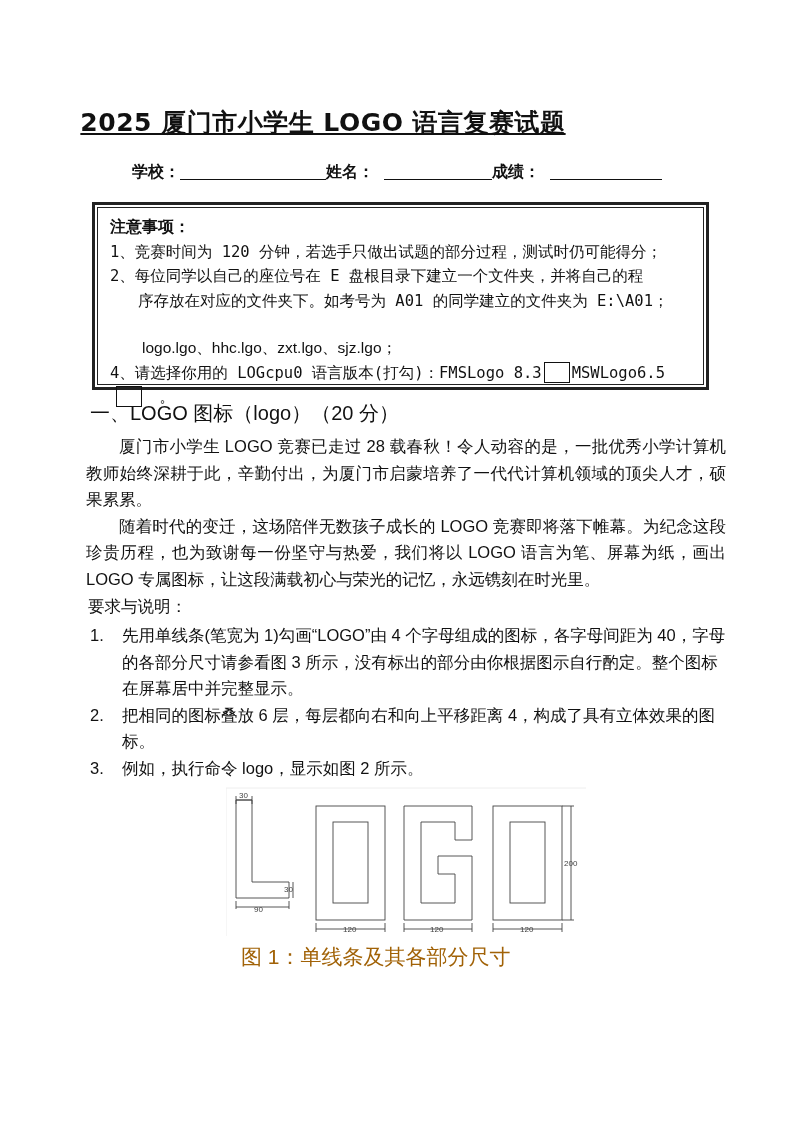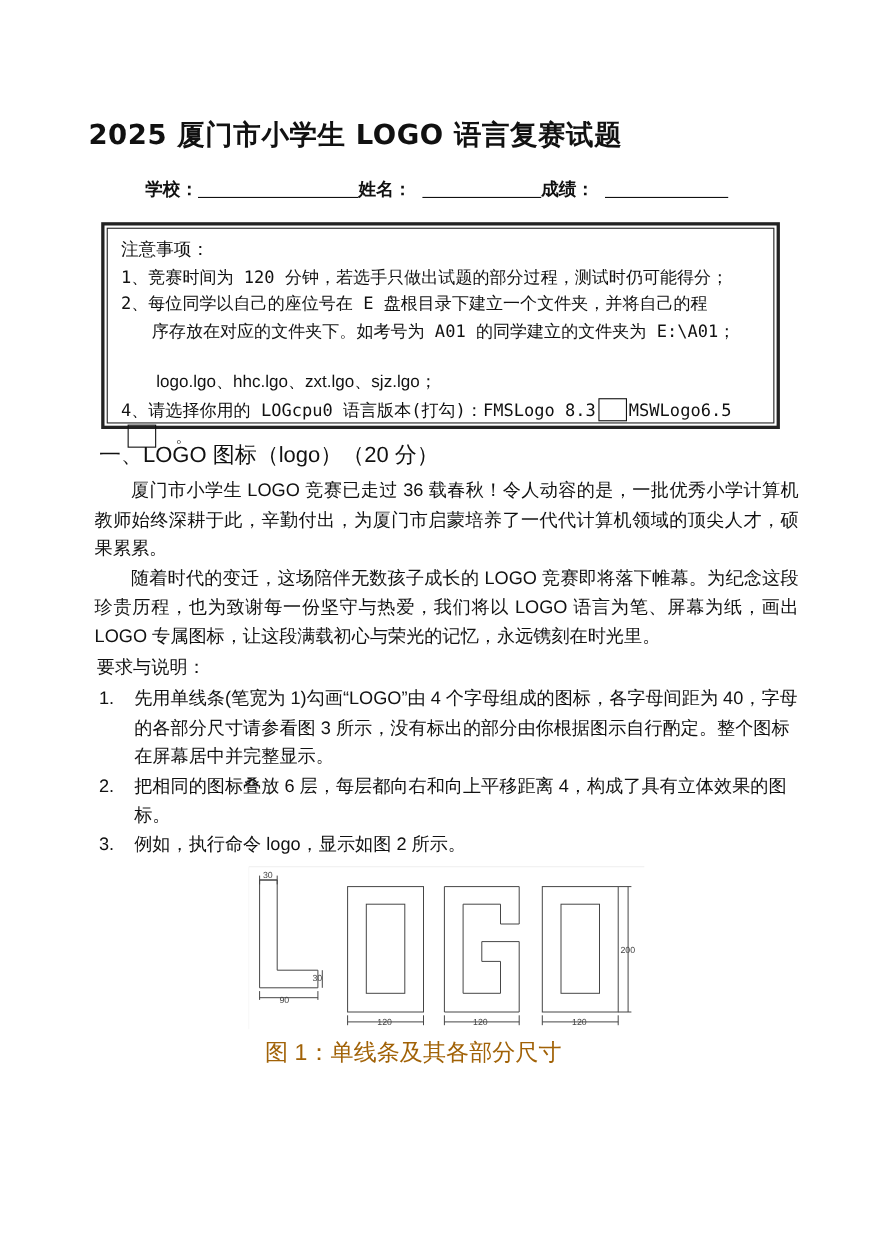--- a/index.html
+++ b/index.html
@@ -1,36 +1,36 @@
 <!DOCTYPE html>
 <html><head>
 <meta charset="utf-8">
 <style>
   * { box-sizing: border-box; margin: 0; padding: 0; }
   html, body { width: 810px; height: 1122px; background: #ffffff; }
   body { position: relative; font-family: "DejaVu Sans", "Liberation Sans", sans-serif; color: #111; overflow: hidden; }
 
   .title {
     position: absolute; left: 0; top: 106px; width: 646px; text-align: center;
-    font-family: "DejaVu Sans", sans-serif; font-weight: bold; font-size: 25px; letter-spacing: 0.5px;
+    font-family: "DejaVu Sans", sans-serif; font-weight: bold; font-size: 25px; letter-spacing: 0.5px; text-decoration: underline;
   }
   .info-line {
     position: absolute; left: 132px; top: 160px; font-size: 16px; font-weight: bold; white-space: nowrap;
   }
   .info-line .blank { display: inline-block; border-bottom: 1.5px solid #111; height: 20px; vertical-align: -3px; }
 
   .notice {
     position: absolute; left: 92px; top: 202px; width: 617px; height: 188px;
     border: 3px solid #222; padding: 2px;
   }
   .notice-inner {
     width: 100%; height: 100%; border: 1px solid #222; padding: 7px 0 0 12px;
     font-family: "DejaVu Sans Mono", "Liberation Mono", monospace; font-size: 15.5px; line-height: 24.5px;
   }
-  .notice-inner .nt-title { font-family: "DejaVu Sans", sans-serif; font-weight: normal; font-size: 16px; }
+  .notice-inner .nt-title { font-family: "DejaVu Sans", sans-serif; font-weight: bold; font-size: 16px; }
   .notice-inner .indent { padding-left: 28px; }
   .notice-inner .files { padding-left: 32px; font-family: "Liberation Sans", sans-serif; margin-top: 23px; }
   .chk { display: inline-block; width: 26px; height: 21px; border: 1px solid #111; vertical-align: -5px; margin: 0 2px; }
 
   .section-title {
     position: absolute; left: 90px; top: 400px; font-size: 20px; font-family: "Liberation Sans", sans-serif;
   }
   .body-text {
     position: absolute; left: 86px; width: 640px; font-size: 16.5px; line-height: 26.5px;
     font-family: "Liberation Sans", sans-serif; text-align: justify;
@@ -61,21 +61,21 @@
     <div>2、每位同学以自己的座位号在 E 盘根目录下建立一个文件夹，并将自己的程</div>
     <div class="indent">序存放在对应的文件夹下。如考号为 A01 的同学建立的文件夹为 E:\A01；</div>
     <div class="files">logo.lgo、hhc.lgo、zxt.lgo、sjz.lgo；</div>
     <div><span>4、请选择你用的 LOGcpu0 语言版本(打勾)：FMSLogo 8.3</span><span class="chk"></span><span>MSWLogo6.5</span> <span class="chk" style="margin-left:6px"></span> <span style="margin-left:6px">。</span></div>
   </div>
 </div>
 
 <div class="section-title">一、LOGO 图标（logo）（20 分）</div>
 
 <div class="body-text" style="top:433px">
-  <p>厦门市小学生 LOGO 竞赛已走过 36 载春秋！令人动容的是，一批优秀小学计算机教师始终深耕于此，辛勤付出，为厦门市启蒙培养了一代代计算机领域的顶尖人才，硕果累累。</p>
+  <p>厦门市小学生 LOGO 竞赛已走过 28 载春秋！令人动容的是，一批优秀小学计算机教师始终深耕于此，辛勤付出，为厦门市启蒙培养了一代代计算机领域的顶尖人才，硕果累累。</p>
   <p>随着时代的变迁，这场陪伴无数孩子成长的 LOGO 竞赛即将落下帷幕。为纪念这段珍贵历程，也为致谢每一份坚守与热爱，我们将以 LOGO 语言为笔、屏幕为纸，画出 LOGO 专属图标，让这段满载初心与荣光的记忆，永远镌刻在时光里。</p>
 </div>
 
 <div class="req-title">要求与说明：</div>
 
 <div class="req-list">
   <div class="req-item">
     <span class="num">1.</span>
     <span class="txt">先用单线条(笔宽为 1)勾画“LOGO”由 4 个字母组成的图标，各字母间距为 40，字母的各部分尺寸请参看图 3 所示，没有标出的部分由你根据图示自行酌定。整个图标在屏幕居中并完整显示。</span>
   </div>

